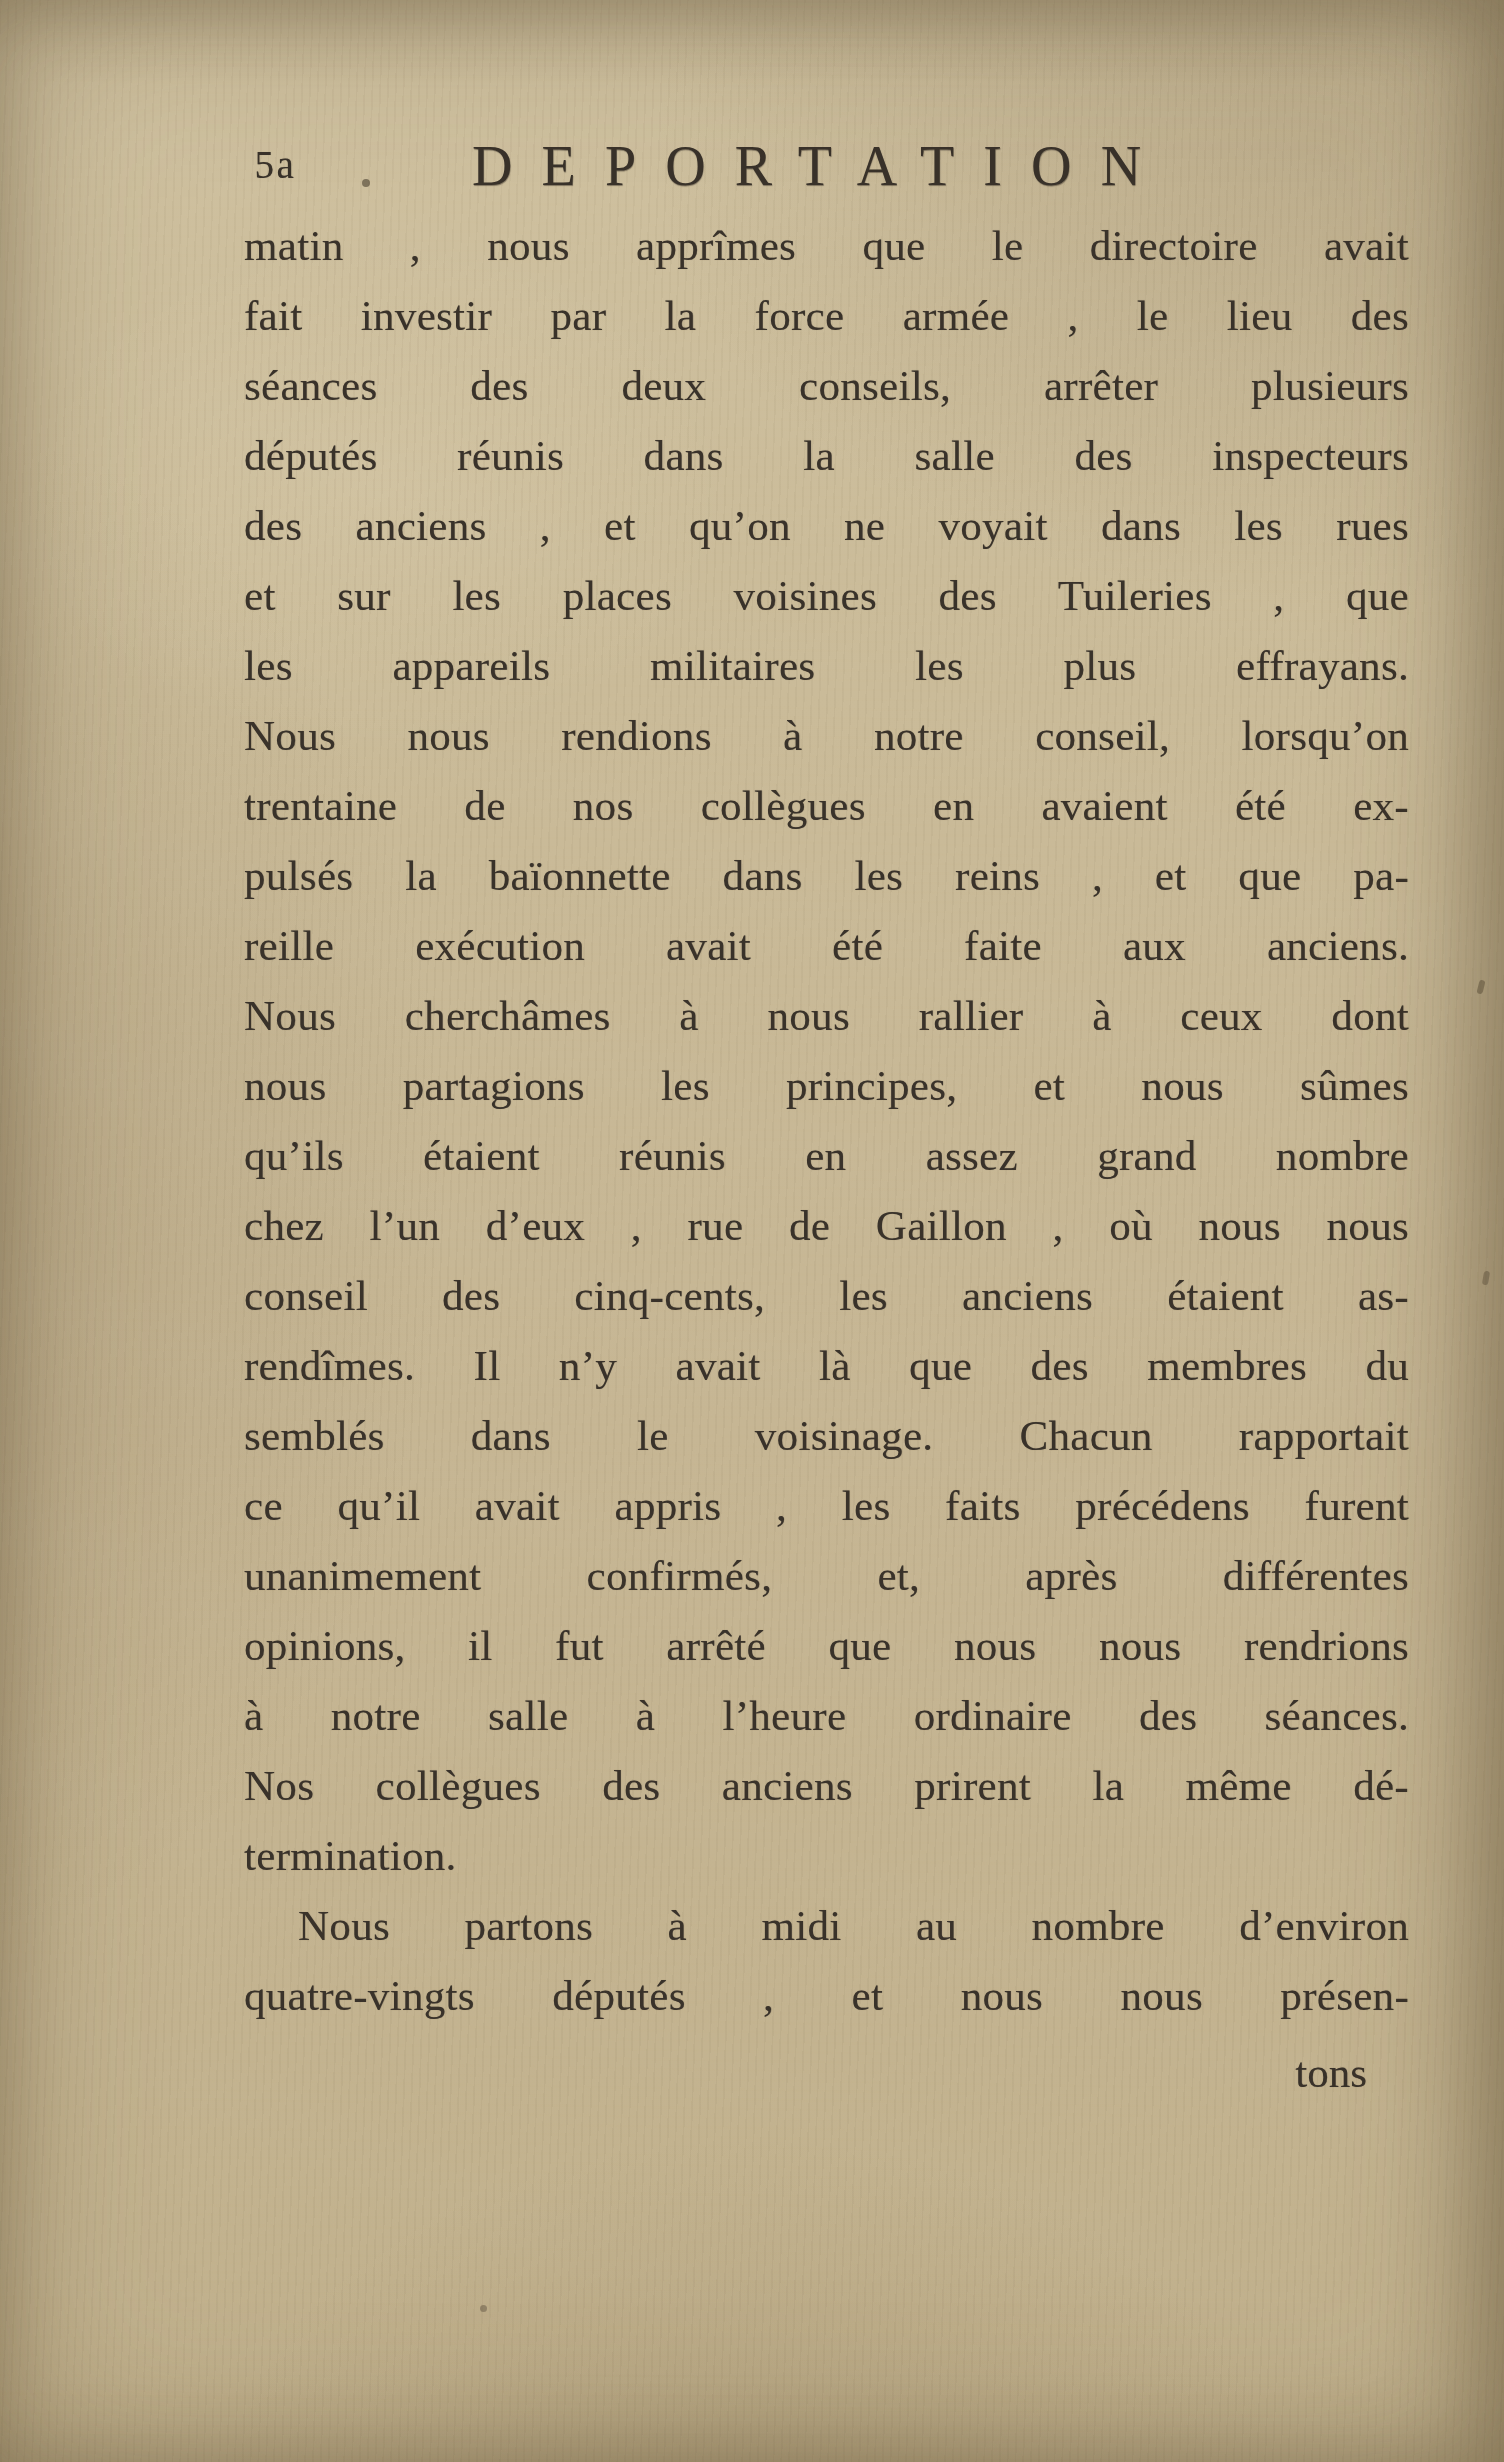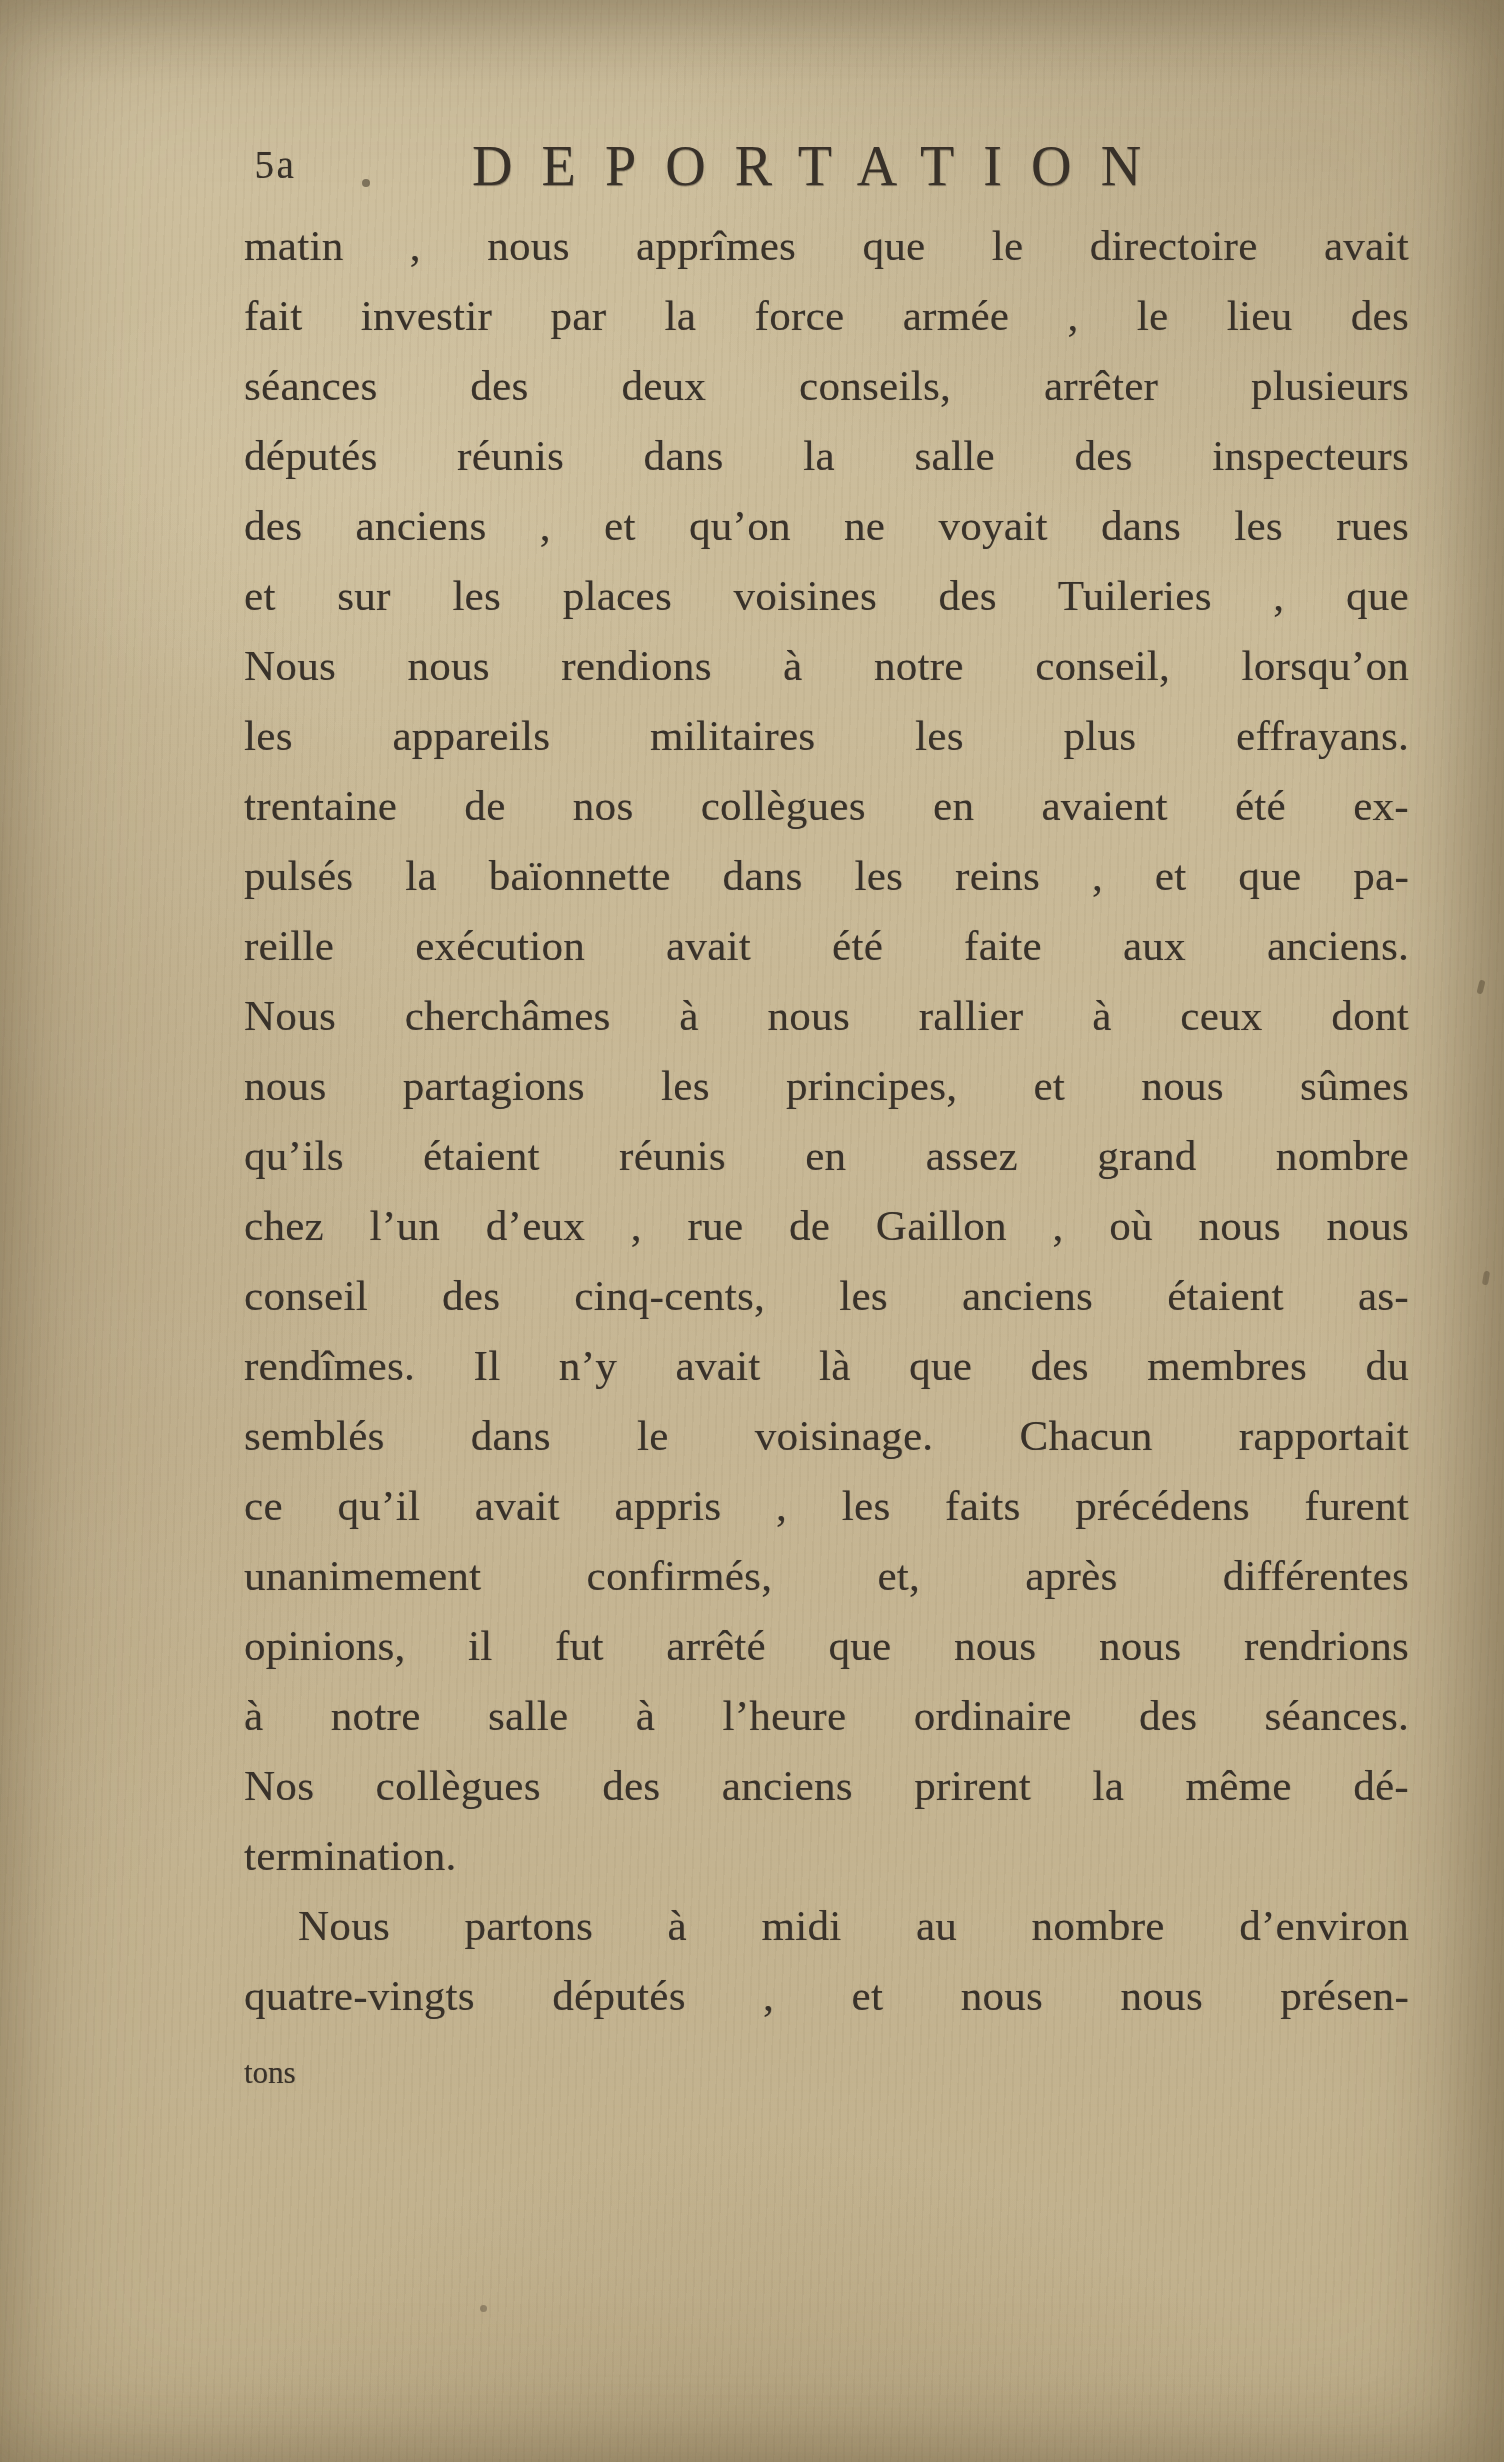--- a/index.html
+++ b/index.html
@@ -64,23 +64,23 @@
     word-spacing: 4.3px;
     text-align: justify;
     text-align-last: justify;
     text-shadow: 0.3px 0.4px 0.7px rgba(57,50,40,0.42);
     white-space: nowrap;
   }
   .line.end { text-align-last: left; white-space: normal; }
   .line.indent { text-indent: 54px; }
   .catchword {
     margin-top: 7px;
-    font-size: 31px;
+    font-size: 43px;
     line-height: 70px;
-    text-align: left;
+    text-align: right;
     padding-right: 42px;
     text-shadow: 0.3px 0.4px 0.7px rgba(57,50,40,0.42);
   }
   .speck {
     position: absolute;
     background: rgba(62,52,38,0.55);
     border-radius: 50%;
   }
   .s1 { left: 362px; top: 179px; width: 7.8px;  height: 7.8px; }
   .s2 { left: 1478px; top: 980px; width: 6px; height: 14px; border-radius: 3.5px; transform: rotate(14deg); background: rgba(62,52,38,0.40); }
@@ -98,22 +98,22 @@
       <span class="pagenum">5a</span>
       <span class="title">DEPORTATION</span>
     </div>
     <div class="lines">
         <div class="line">matin , nous apprîmes que le directoire avait</div>
         <div class="line">fait investir par la force armée , le lieu des</div>
         <div class="line">séances des deux conseils, arrêter plusieurs</div>
         <div class="line">députés réunis dans la salle des inspecteurs</div>
         <div class="line">des anciens , et qu’on ne voyait dans les rues</div>
         <div class="line">et sur les places voisines des Tuileries , que</div>
+        <div class="line">les appareils militaires les plus effrayans.</div>
         <div class="line">Nous nous rendions à notre conseil, lorsqu’on</div>
-        <div class="line">les appareils militaires les plus effrayans.</div>
         <div class="line">trentaine de nos collègues en avaient été ex-</div>
         <div class="line">pulsés la baïonnette dans les reins , et que pa-</div>
         <div class="line">reille exécution avait été faite aux anciens.</div>
         <div class="line">Nous cherchâmes à nous rallier à ceux dont</div>
         <div class="line">nous partagions les principes, et nous sûmes</div>
         <div class="line">qu’ils étaient réunis en assez grand nombre</div>
         <div class="line">chez l’un d’eux , rue de Gaillon , où nous nous</div>
         <div class="line">conseil des cinq-cents, les anciens étaient as-</div>
         <div class="line">rendîmes. Il n’y avait là que des membres du</div>
         <div class="line">semblés dans le voisinage. Chacun rapportait</div>

